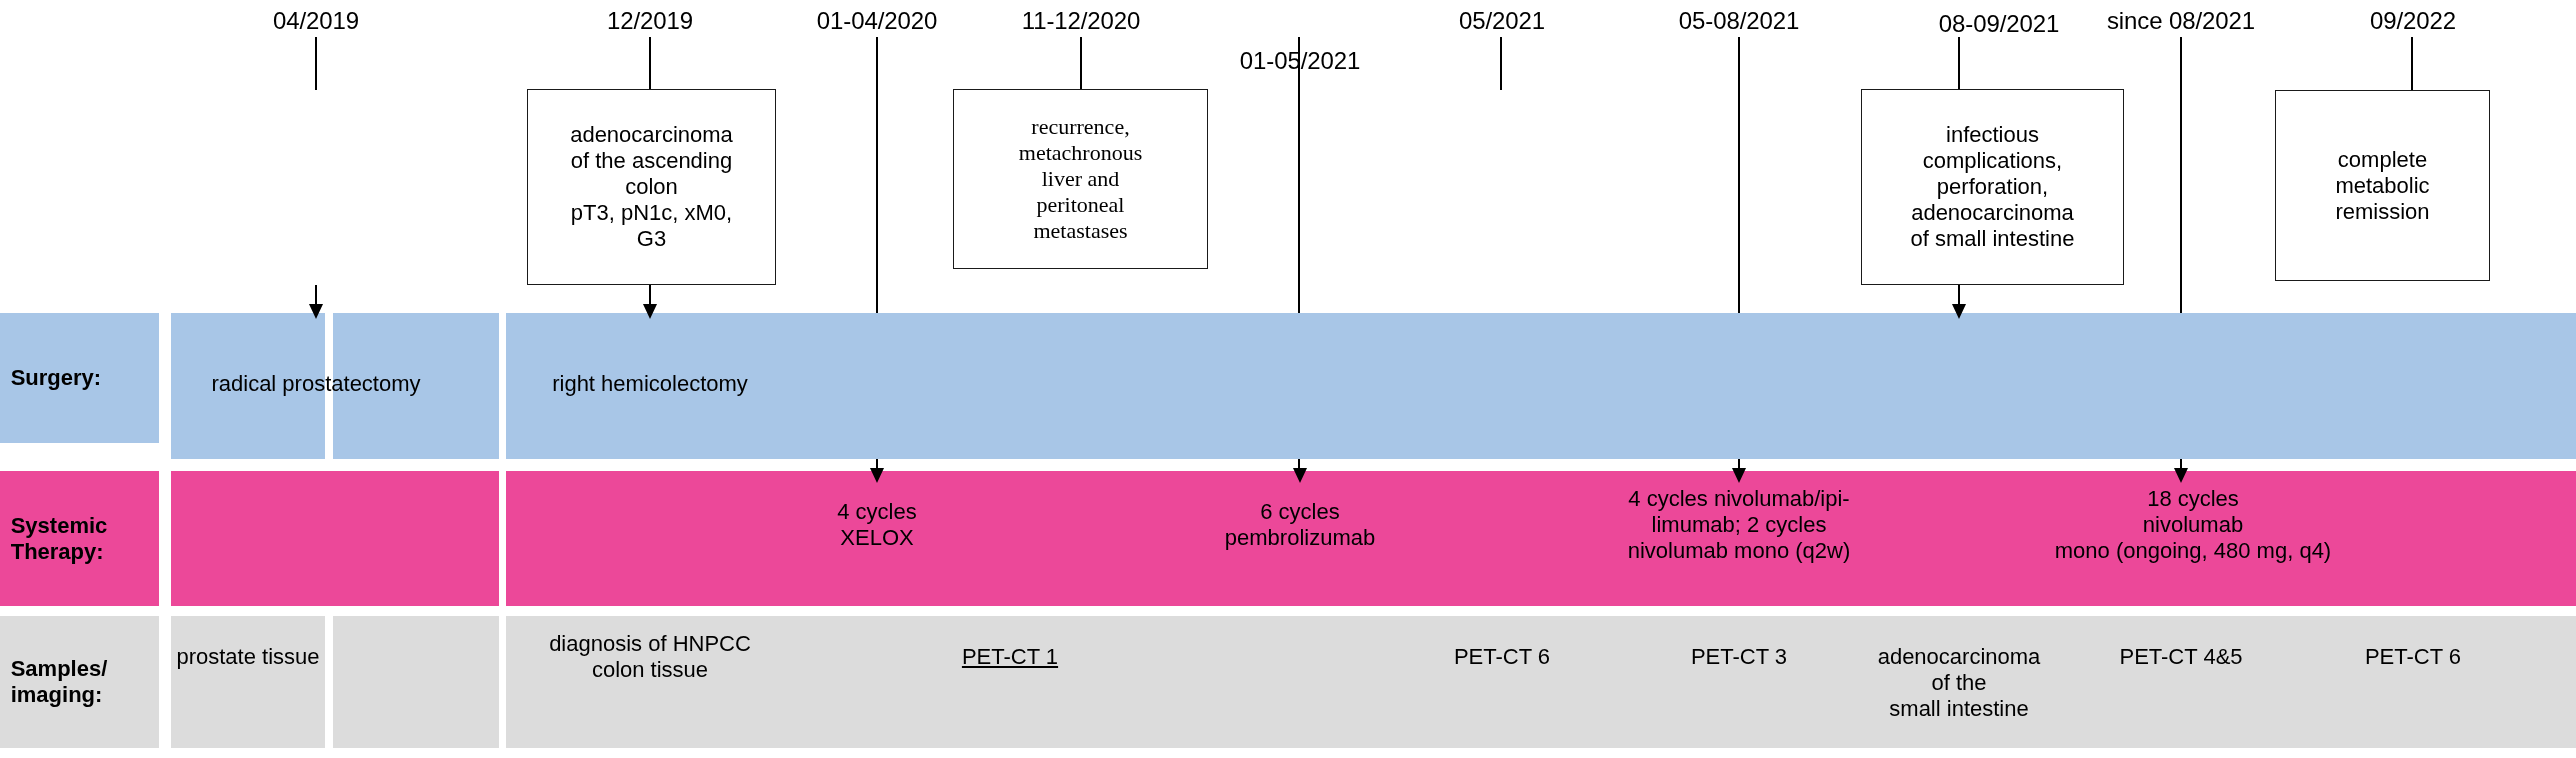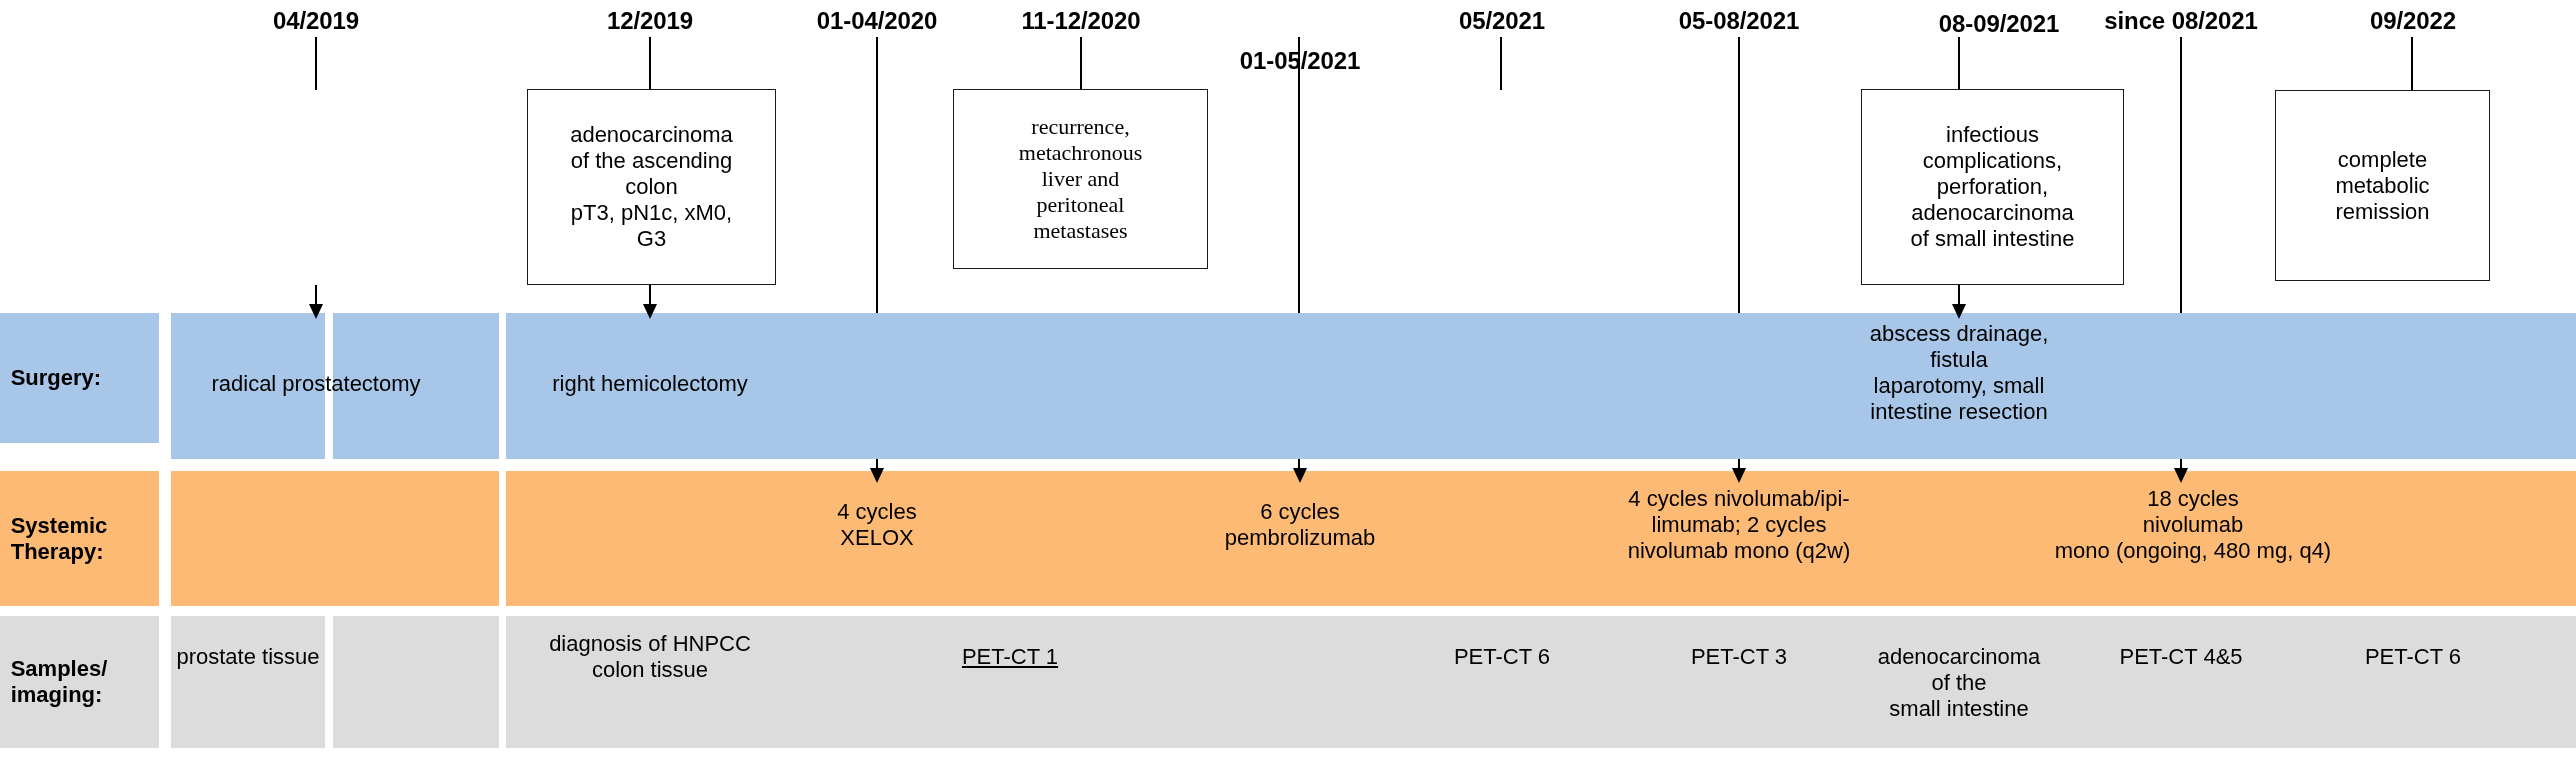--- a/index.html
+++ b/index.html
@@ -3,21 +3,21 @@
 <meta charset="utf-8">
 <style>
   html,body{margin:0;padding:0;background:#ffffff;}
   body{width:2576px;height:758px;position:relative;overflow:hidden;
        font-family:"Liberation Sans", sans-serif;color:#000;}
   #stage{position:absolute;left:0;top:0;width:2576px;height:758px;}
 
   
   .datelabel{
     position:absolute;
-    font-weight:bold;
+    font-weight:normal;
     font-size:24px;
     line-height:27px;
     text-align:center;
     white-space:nowrap;
     transform:translateX(-50%);
     letter-spacing:-0.1px;
   }
 
   
   .vline{position:absolute;width:0;border-left:2.4px solid #000;}
@@ -50,21 +50,21 @@
     line-height:26px;
     white-space:pre-line;
   }
   .cell.rowlabel{
     font-weight:bold;
     justify-content:flex-start;
     padding-left:10.7px;
     text-align:left;
   }
   .band-surgery{background:#a8c6e7;}
-  .band-systemic{background:#fdba74;}
+  .band-systemic{background:#ec4899;}
   .band-samples{background:#dcdcdc;}
 
   
   .bandtext{
     position:absolute;
     text-align:center;
     font-size:22px;
     line-height:26px;
     white-space:pre-line;
     transform:translateX(-50%);
@@ -97,24 +97,20 @@
     <div class="vline" style="left: 2411px; top: 37px; height: 53px;"></div>
     <div class="vline" style="left: 315px; top: 285px; height: 24px;"></div>
     <div class="vline" style="left: 649px; top: 285px; height: 24px;"></div>
     <div class="vline" style="left: 1958px; top: 285px; height: 24px;"></div>
     <div class="cell rowlabel band-surgery" style="left: 0px; top: 313px; width: 159px; height: 130px;">Surgery:</div>
     <div class="cell band-surgery" style="left: 171px; top: 313px; width: 154px; height: 146px;"></div>
     <div class="cell band-surgery" style="left: 333px; top: 313px; width: 166px; height: 146px;"></div>
     <div class="cell band-surgery" style="left: 506px; top: 313px; width: 2070px; height: 146px;"></div>
     <div class="bandtext" style="left: 316px; top: 371px;">radical prostatectomy</div>
     <div class="bandtext" style="left: 650px; top: 371px;">right hemicolectomy</div>
-    <div class="bandtext" style="left: 1959px; top: 321px;">abscess drainage,
-fistula
-laparotomy, small
-intestine resection</div>
     <div class="cell rowlabel band-systemic" style="left: 0px; top: 471px; width: 159px; height: 135px;">Systemic
 Therapy:</div>
     <div class="cell band-systemic" style="left: 171px; top: 471px; width: 328px; height: 135px;"></div>
     <div class="cell band-systemic" style="left: 506px; top: 471px; width: 2070px; height: 135px;"></div>
     <div class="bandtext" style="left: 877px; top: 499px;">4 cycles
 XELOX</div>
     <div class="bandtext" style="left: 1300px; top: 499px;">6 cycles
 pembrolizumab</div>
     <div class="bandtext" style="left: 1739px; top: 486px;">4 cycles nivolumab/ipi-
 limumab; 2 cycles

